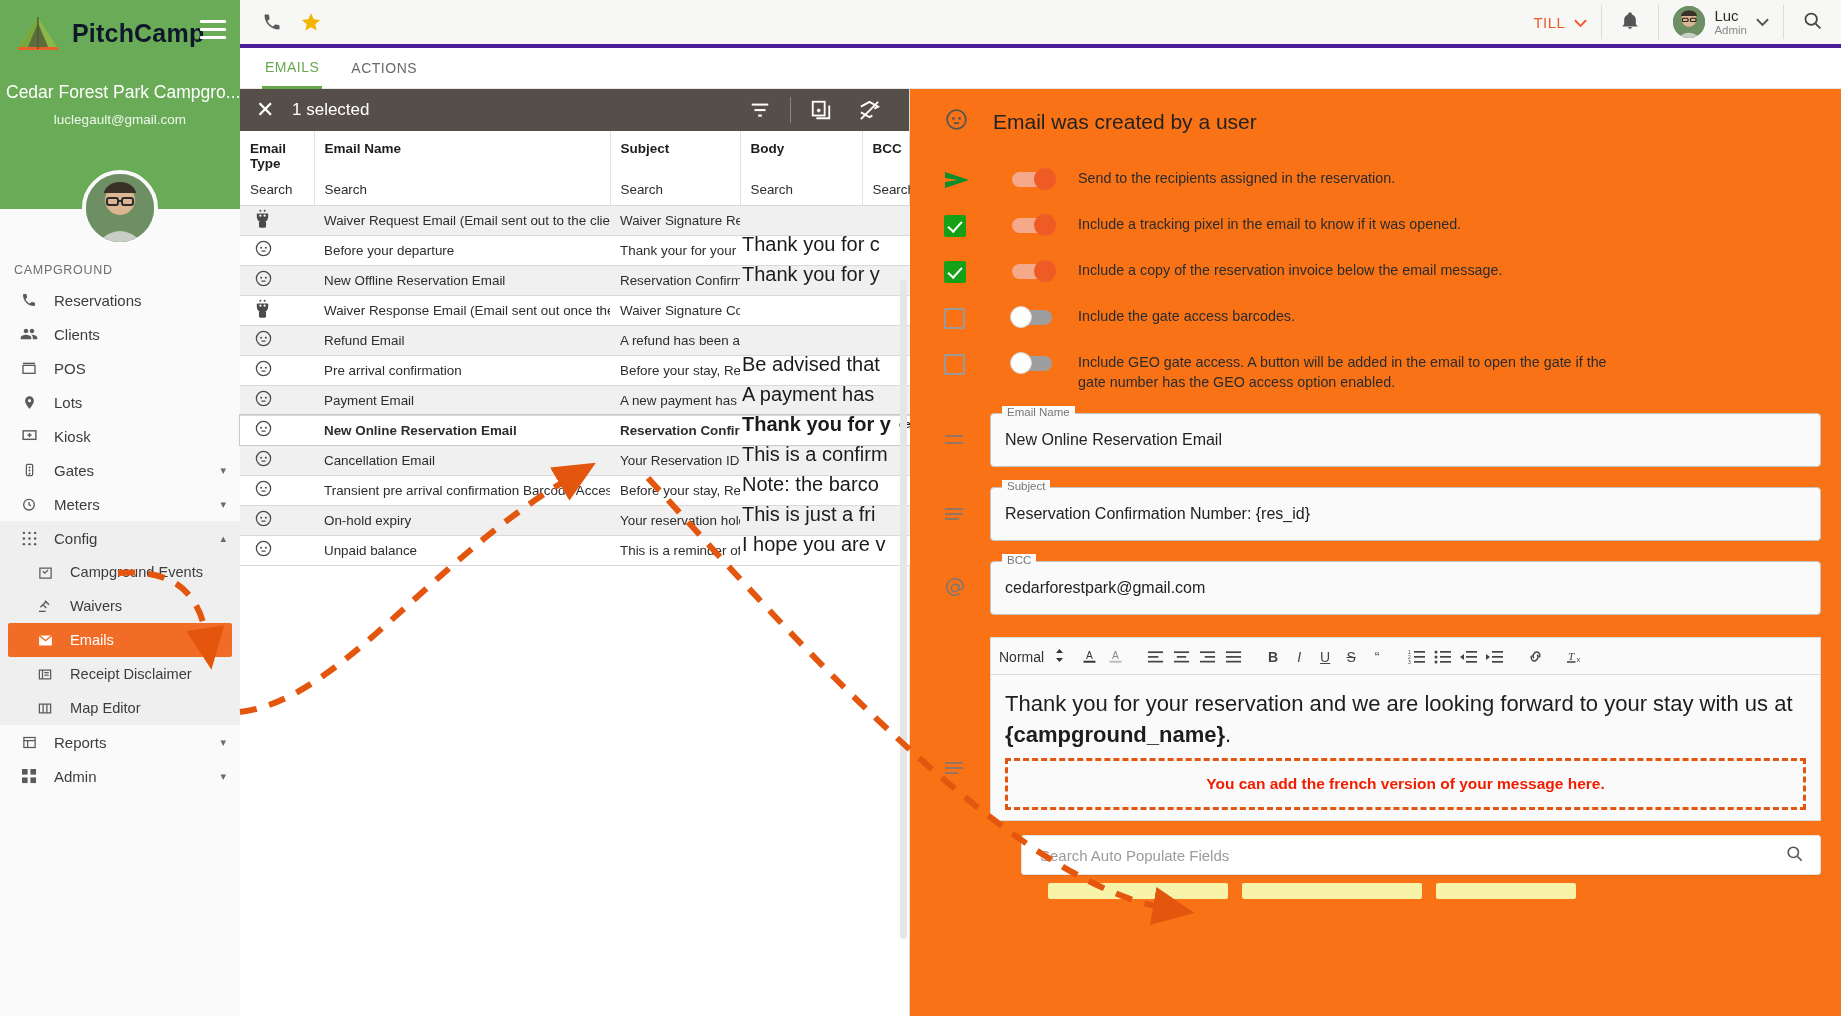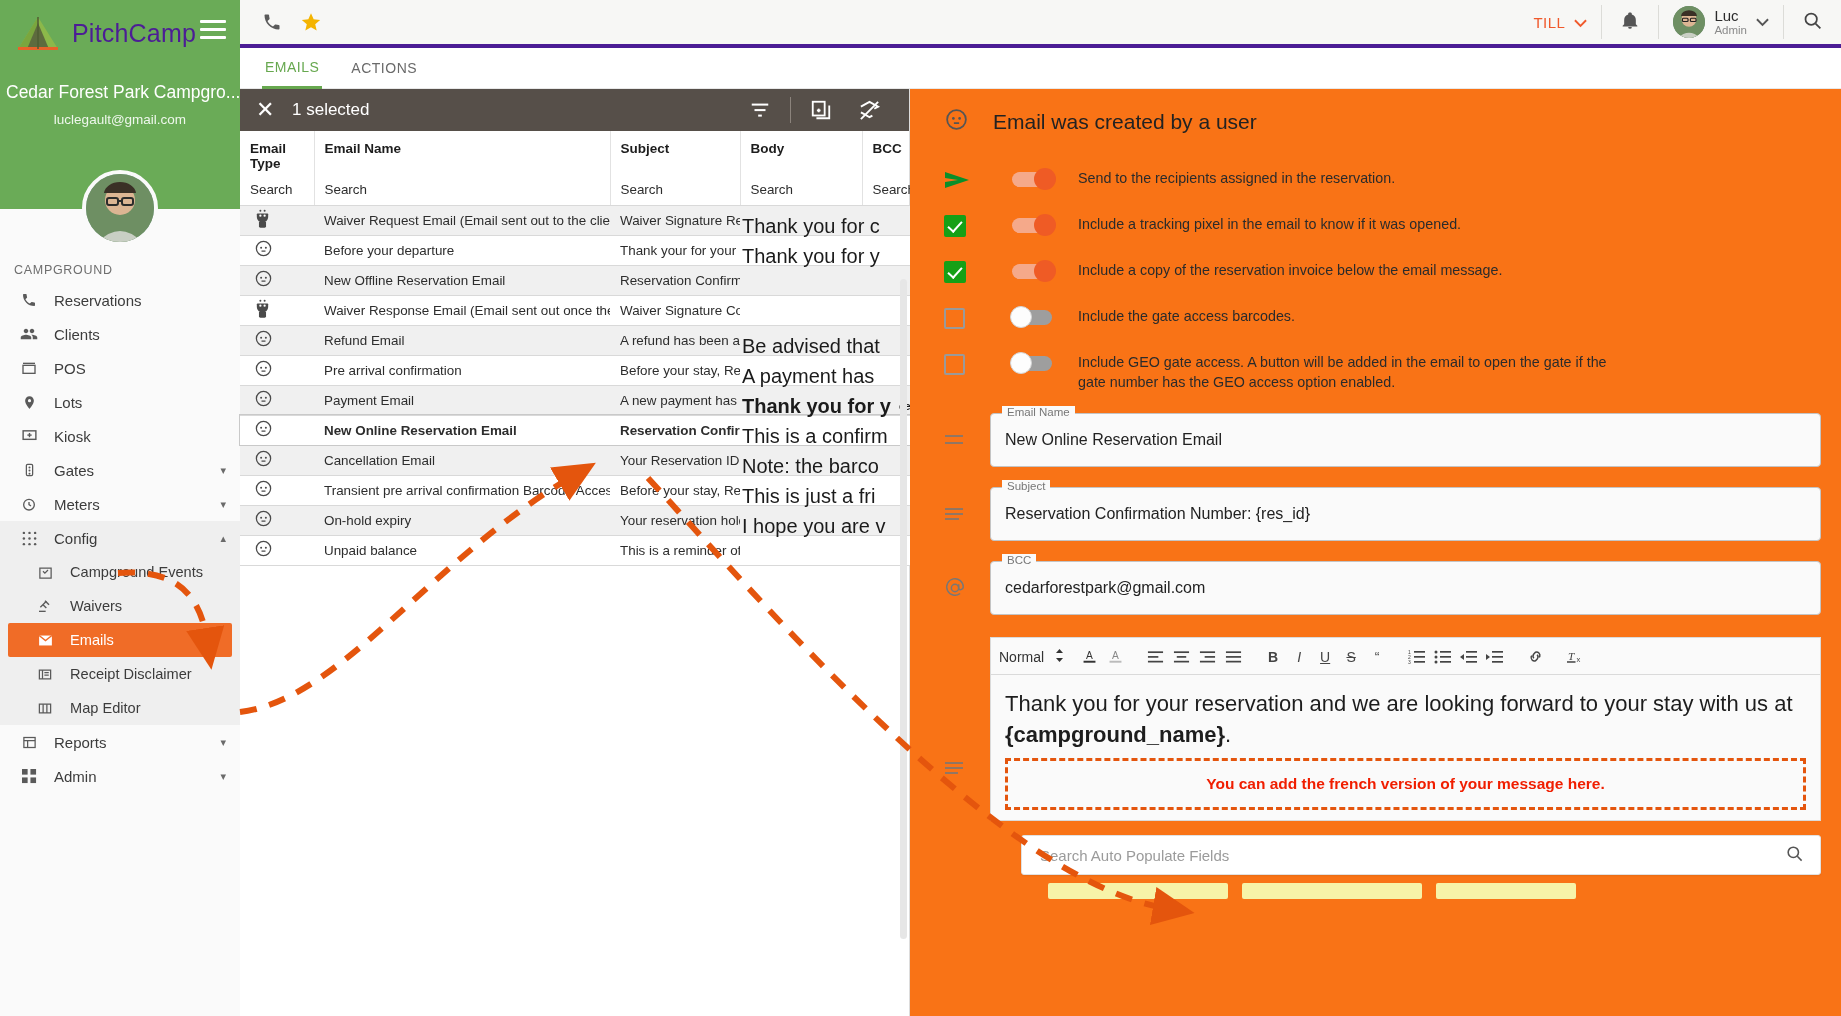--- a/index.html
+++ b/index.html
@@ -21,22 +21,22 @@
   }
   .sidebar-green {
     background: #6aab57;
     height: 209px;
     position: relative;
     color: #fff;
   }
   .brand-row { display: flex; align-items: center; height: 66px; padding: 0 14px; }
   .tent-icon { width: 48px; height: 40px; flex: 0 0 48px; }
   .brand-title {
-    font-size: 25px; letter-spacing: .2px; margin-left: 10px; color: #4c1d95;
-    font-weight: 400; white-space: nowrap;
+    font-size: 25px; letter-spacing: .2px; margin-left: 10px; color: #0f172a;
+    font-weight: 700; white-space: nowrap;
   }
   .hamburger {
     position: absolute; right: 14px; top: 20px;
     width: 26px; height: 20px; cursor: pointer;
   }
   .hamburger span {
     display: block; height: 3px; background: #fff; margin-bottom: 5px; border-radius: 1px;
   }
   .cg-name {
     text-align: center; font-size: 17.5px; color: #fff; margin-top: 16px;
@@ -142,21 +142,21 @@
     white-space: nowrap; overflow: hidden;
   }
   tr.r-odd td { background: #f0f0f0; }
   tr.r-even td { background: #ffffff; }
   tr.r-sel td { background: #ffffff; font-weight: bold; box-shadow: inset 0 0 0 0 #000; }
   tr.r-sel { outline: 1px solid #c9c9c9; }
   .cell-icon { width: 74px; text-align: left; padding-left: 14px !important; }
 
   
   .body-overlay {
-    position: absolute; left: 500px; top: 92px; width: 170px; height: 766px;
+    position: absolute; left: 500px; top: 110px; width: 170px; height: 766px;
     overflow: hidden; pointer-events: none;
   }
   .bo-row {
     height: 30px; font-size: 20px; color: #1b1b1b; white-space: nowrap;
     display: flex; align-items: center; padding-left: 2px;
     overflow: hidden;
   }
   .bo-row.bold { font-weight: bold; }
   .bo-sub { font-size: 10.5px; font-weight: bold; margin-left: 8px; }
 

